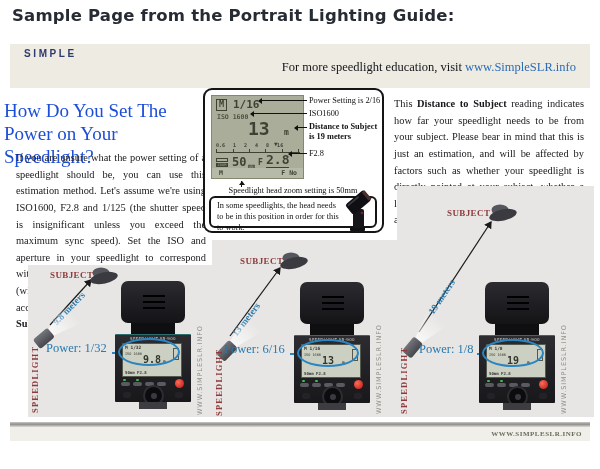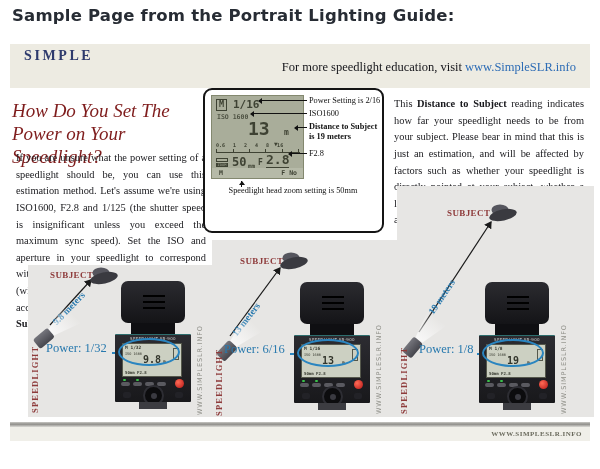--- a/index.html
+++ b/index.html
@@ -12,36 +12,36 @@
   .page-title{
     position:absolute;left:12px;top:6px;
     font-family:"DejaVu Sans",sans-serif;font-weight:600;
     font-size:16.5px;color:#272c34;letter-spacing:.2px;
   }
 
   
   .header{position:absolute;left:10px;top:44px;width:580px;height:44px;background:var(--header-bg,#edebe2);}
   .logo{position:absolute;left:14px;top:5px;line-height:1;}
   .logo-small{
-    font-family:Liberation Serif, serif;font-weight:bold;font-size:14px;
+    font-family:Liberation Sans, sans-serif;font-weight:bold;font-size:10px;
     letter-spacing:2.6px;color:#2e3a6d;
   }
   .logo-large{
     font-family:"Liberation Serif",serif;font-size:31px;line-height:.92;
     color:#6a4258;
     background:linear-gradient(105deg,#31427c 15%,#6a4b70 50%,#8e3f3a 85%);
     -webkit-background-clip:text;background-clip:text;-webkit-text-fill-color:transparent;
   }
   .tagline{position:absolute;right:14px;top:16px;font-size:12.5px;color:#15151a;}
   .tagline .link{color:var(--link-blue,#2d6cb5);text-decoration:none;margin-left:3px;cursor:pointer;}
 
   
   .heading{
-    position:absolute;left:12px;top:100px;width:196px;
-    font-size:19px;line-height:1.2;color:#7f1d1d;font-style:italic;
+    position:absolute;left:4px;top:100px;width:196px;
+    font-size:19px;line-height:1.2;color:#1d4ed8;
   }
   .para{
     font-size:10.4px;line-height:1.6;color:#19191d;text-align:justify;
   }
   .para-left{position:absolute;left:16px;top:150px;width:190px;}
   .para-right{position:absolute;left:394px;top:96px;width:190px;}
 
   
   .diagram-box{
     position:absolute;left:203px;top:88px;width:181px;height:145px;
@@ -216,20 +216,33 @@
     <div class="ahead" style="left:86px;top:37px;"></div>
 
     <div class="callout" style="left:104px;top:59px;">F2.8</div>
     <div class="aline" style="left:84px;top:63px;width:18px;"></div>
     <div class="ahead" style="left:80px;top:63px;"></div>
 
     <div class="vline" style="left:36px;top:91px;height:6px;"></div>
     <div class="vhead" style="left:36px;top:88px;"></div>
     <div class="caption">Speedlight head zoom setting is 50mm</div>
 
+    <div class="note-box">
+      <div class="note-text">In some speedlights, the head needs to be in this position in order for this to work.</div>
+      <svg class="note-flash" viewBox="0 0 44 48">
+        <rect x="17" y="42" width="15" height="4" rx="1" fill="#111"></rect>
+        <rect x="20" y="24" width="11" height="19" rx="2" fill="#16161a"></rect>
+        <g transform="rotate(-40 25 17)">
+          <rect x="13" y="11" width="24" height="13" rx="2.5" fill="#101014"></rect>
+          <rect x="34" y="12" width="3.5" height="11" fill="#4b2f2f"></rect>
+          <rect x="15" y="12.5" width="14" height="1.5" fill="#3a3a40"></rect>
+        </g>
+        <circle cx="29" cy="28" r="1.3" fill="#7a2020"></circle>
+      </svg>
+    </div>
   </div>
 
   <div class="para para-right"><span>This </span><b>Distance to Subject</b><span> reading indicates how far your speedlight needs to be from your subject. Please bear in mind that this is just an estimation, and will be affected by factors such as whether your speedlight is directly pointed at your subject, whether a light modifier (eg. umbrella/softbox) is used, and whether a CTO gel is attached.</span></div>
 
   <div class="panel panel-1">
     <svg class="arrow-svg" width="177" height="152">
       <defs>
           <marker id="ah1" markerWidth="7" markerHeight="7" refX="5" refY="3.5" orient="auto">
             <path d="M0,0 L6,3.5 L0,7 z" fill="#1a1a1a"></path>
           </marker>

